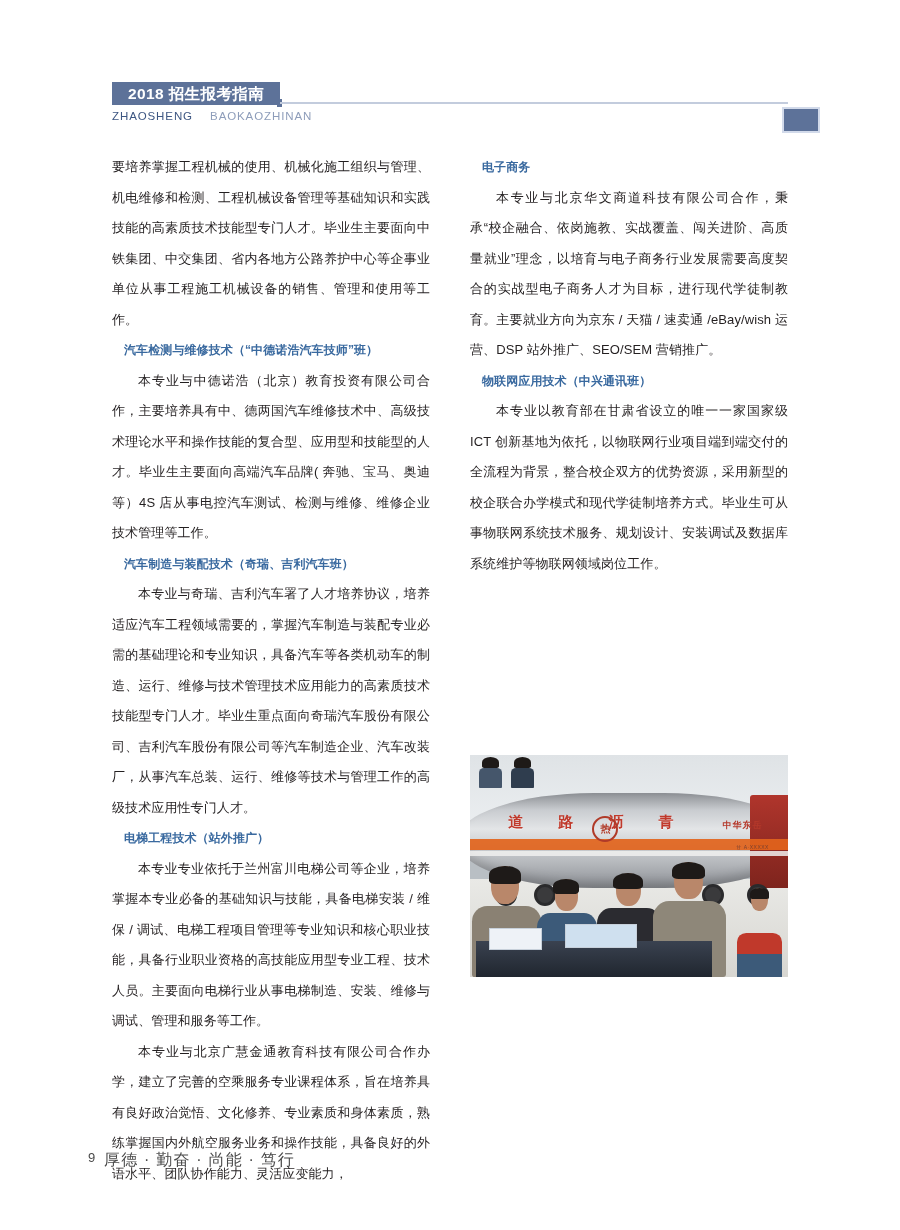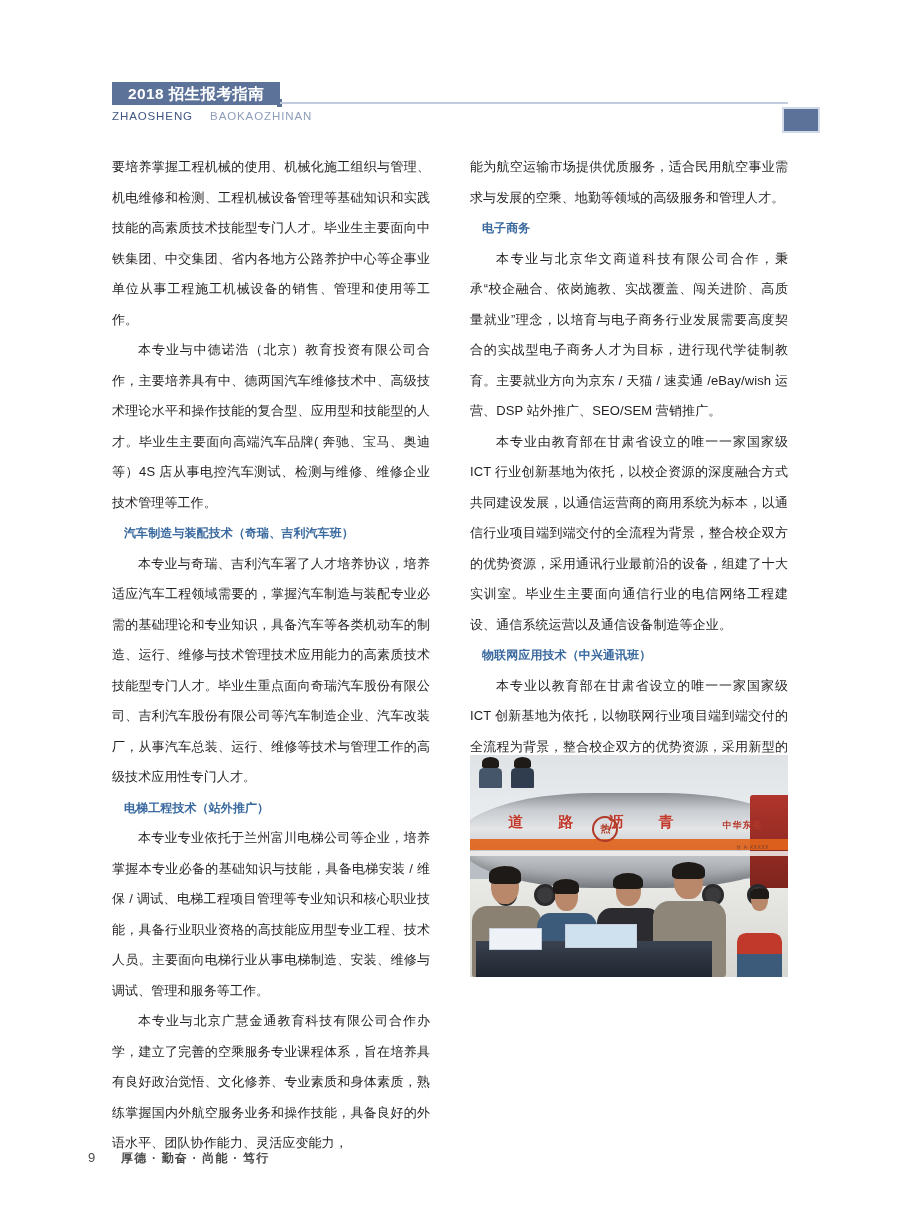--- a/index.html
+++ b/index.html
@@ -291,25 +291,24 @@
     align-items: baseline;
   }
   .footer-page {
     position: absolute;
     left: 88px;
     font-size: 13px;
     color: #4a4a4a;
   }
   .footer-motto {
     position: absolute;
-    left: 121px;
-    font-size: 12px;
+    left: 104px;
+    font-size: 16px;
     color: #4a4a4a;
     letter-spacing: 1.2px;
-    font-weight: bold;
   }
 </style>
 </head>
 <body>
 
 <div class="page-header">
   <div class="header-banner">
     <span class="header-banner-text">2018 招生报考指南</span>
   </div>
   <div class="header-rule-cap"></div>
@@ -317,32 +316,31 @@
   <div class="header-pinyin">
     <span class="pinyin-bold">ZHAOSHENG</span>
     <span class="pinyin-light">BAOKAOZHINAN</span>
   </div>
   <div class="header-square"></div>
 </div>
 
 <div class="content">
   <div class="col col-left" id="col-left">
       <p class="para">要培养掌握工程机械的使用、机械化施工组织与管理、机电维修和检测、工程机械设备管理等基础知识和实践技能的高素质技术技能型专门人才。毕业生主要面向中铁集团、中交集团、省内各地方公路养护中心等企事业单位从事工程施工机械设备的销售、管理和使用等工作。</p>
+      <p class="sec-title">汽车检测与维修技术（“中德诺浩汽车技师”班）</p>
       <p class="para indent">本专业与中德诺浩（北京）教育投资有限公司合作，主要培养具有中、德两国汽车维修技术中、高级技术理论水平和操作技能的复合型、应用型和技能型的人才。毕业生主要面向高端汽车品牌( 奔驰、宝马、奥迪等）4S 店从事电控汽车测试、检测与维修、维修企业技术管理等工作。</p>
       <p class="sec-title">汽车制造与装配技术（奇瑞、吉利汽车班）</p>
       <p class="para indent">本专业与奇瑞、吉利汽车署了人才培养协议，培养适应汽车工程领域需要的，掌握汽车制造与装配专业必需的基础理论和专业知识，具备汽车等各类机动车的制造、运行、维修与技术管理技术应用能力的高素质技术技能型专门人才。毕业生重点面向奇瑞汽车股份有限公司、吉利汽车股份有限公司等汽车制造企业、汽车改装厂，从事汽车总装、运行、维修等技术与管理工作的高级技术应用性专门人才。</p>
       <p class="sec-title">电梯工程技术（站外推广）</p>
       <p class="para indent">本专业专业依托于兰州富川电梯公司等企业，培养掌握本专业必备的基础知识与技能，具备电梯安装 / 维保 / 调试、电梯工程项目管理等专业知识和核心职业技能，具备行业职业资格的高技能应用型专业工程、技术人员。主要面向电梯行业从事电梯制造、安装、维修与调试、管理和服务等工作。</p>
       <p class="para indent">本专业与北京广慧金通教育科技有限公司合作办学，建立了完善的空乘服务专业课程体系，旨在培养具有良好政治觉悟、文化修养、专业素质和身体素质，熟练掌握国内外航空服务业务和操作技能，具备良好的外语水平、团队协作能力、灵活应变能力，</p>
     </div>
   <div class="col col-right" id="col-right">
-      <p class="para">能为航空运输市场提供优质服务，适合民用航空事业需求与发展的空乘、地勤等领域的高级服务和管理人才。</p>
       <p class="sec-title">电子商务</p>
       <p class="para indent">本专业与北京华文商道科技有限公司合作，秉承“校企融合、依岗施教、实战覆盖、闯关进阶、高质量就业”理念，以培育与电子商务行业发展需要高度契合的实战型电子商务人才为目标，进行现代学徒制教育。主要就业方向为京东 / 天猫 / 速卖通 /eBay/wish 运营、DSP 站外推广、SEO/SEM 营销推广。</p>
-      <p class="para indent">本专业由教育部在甘肃省设立的唯一一家国家级 ICT 行业创新基地为依托，以校企资源的深度融合方式共同建设发展，以通信运营商的商用系统为标本，以通信行业项目端到端交付的全流程为背景，整合校企双方的优势资源，采用通讯行业最前沿的设备，组建了十大实训室。毕业生主要面向通信行业的电信网络工程建设、通信系统运营以及通信设备制造等企业。</p>
       <p class="sec-title">物联网应用技术（中兴通讯班）</p>
       <p class="para indent">本专业以教育部在甘肃省设立的唯一一家国家级 ICT 创新基地为依托，以物联网行业项目端到端交付的全流程为背景，整合校企双方的优势资源，采用新型的校企联合办学模式和现代学徒制培养方式。毕业生可从事物联网系统技术服务、规划设计、安装调试及数据库系统维护等物联网领域岗位工作。</p>
     </div>
 </div>
 
 <div class="photo">
   <div class="photo-sky"></div>
   <div class="photo-ground"></div>
 
   <div class="roof-worker" style="left:4%;">

